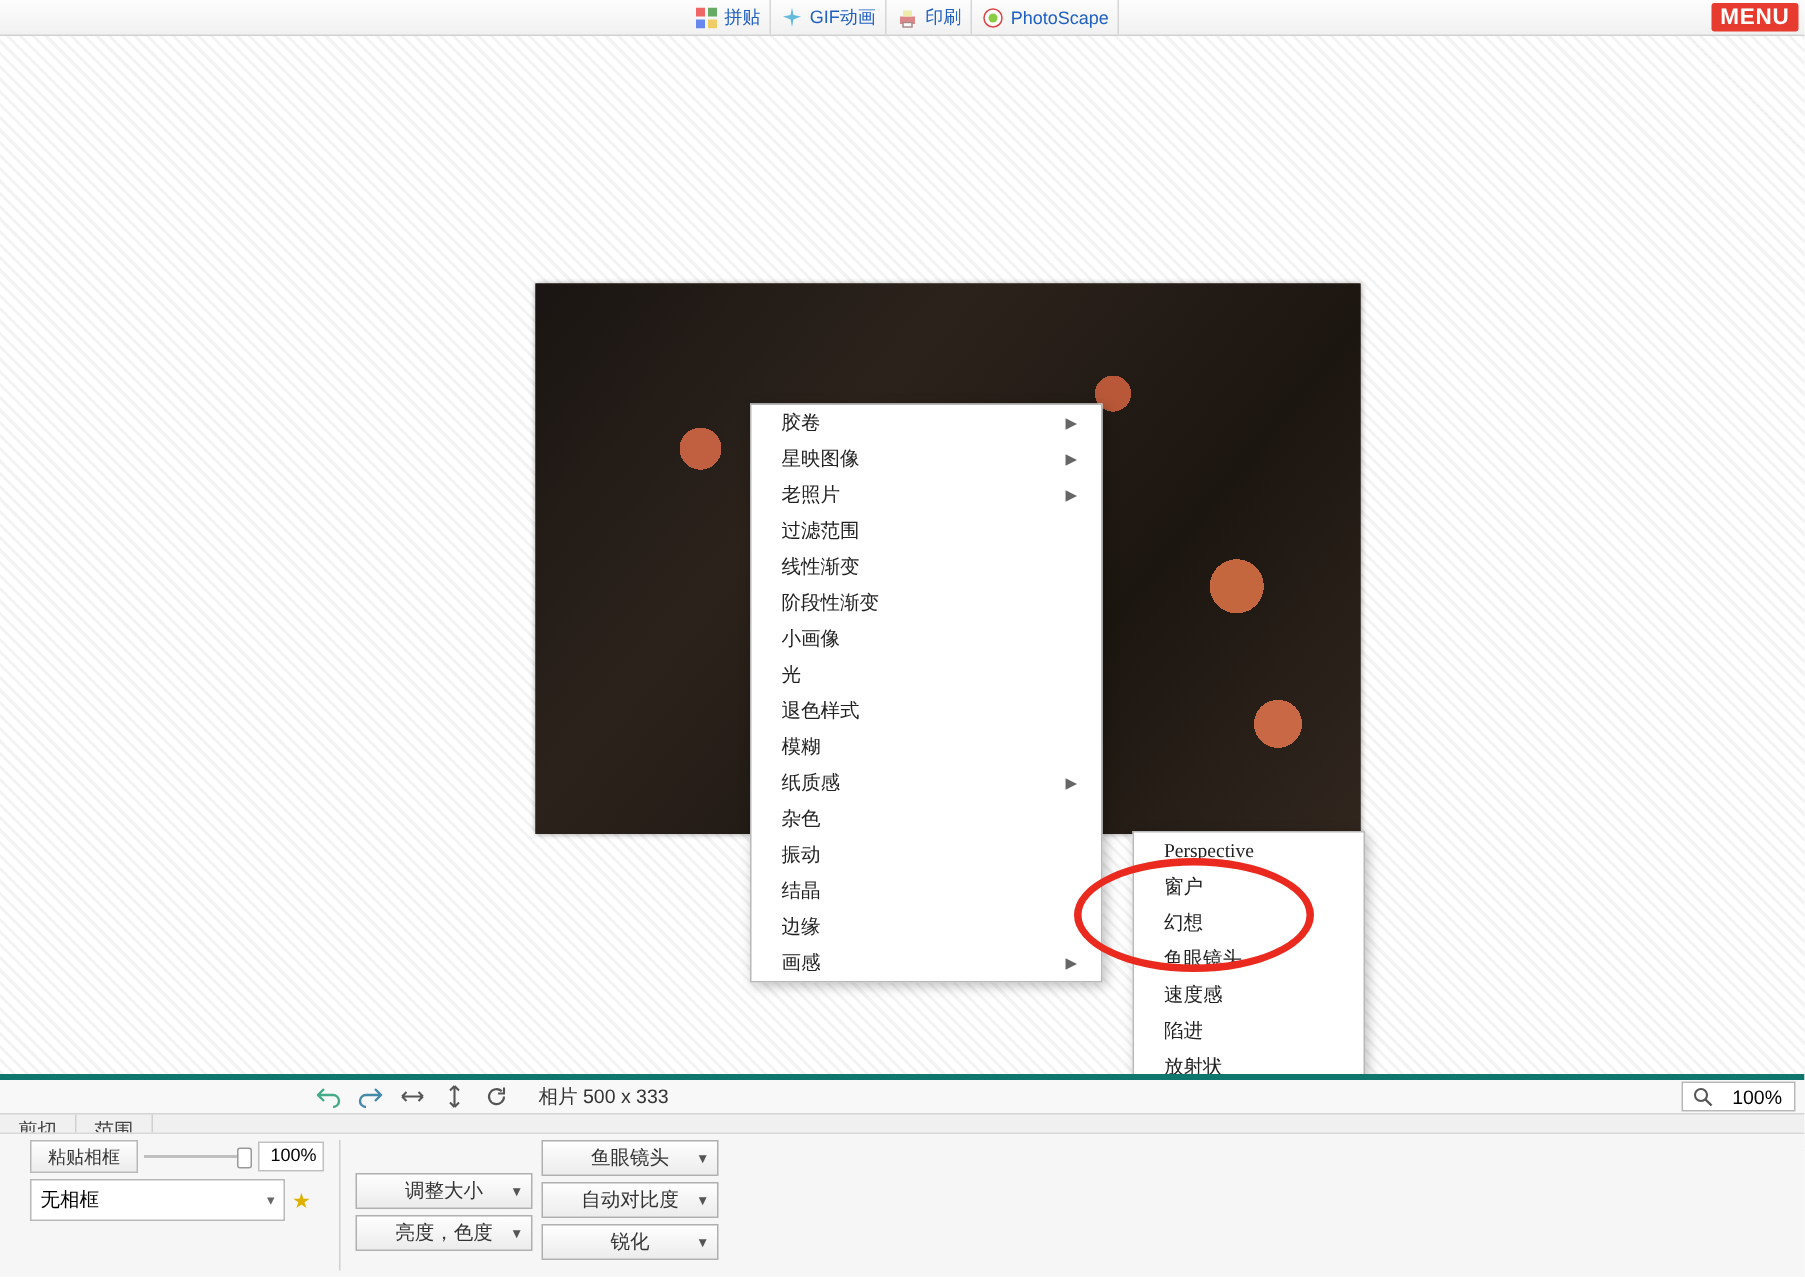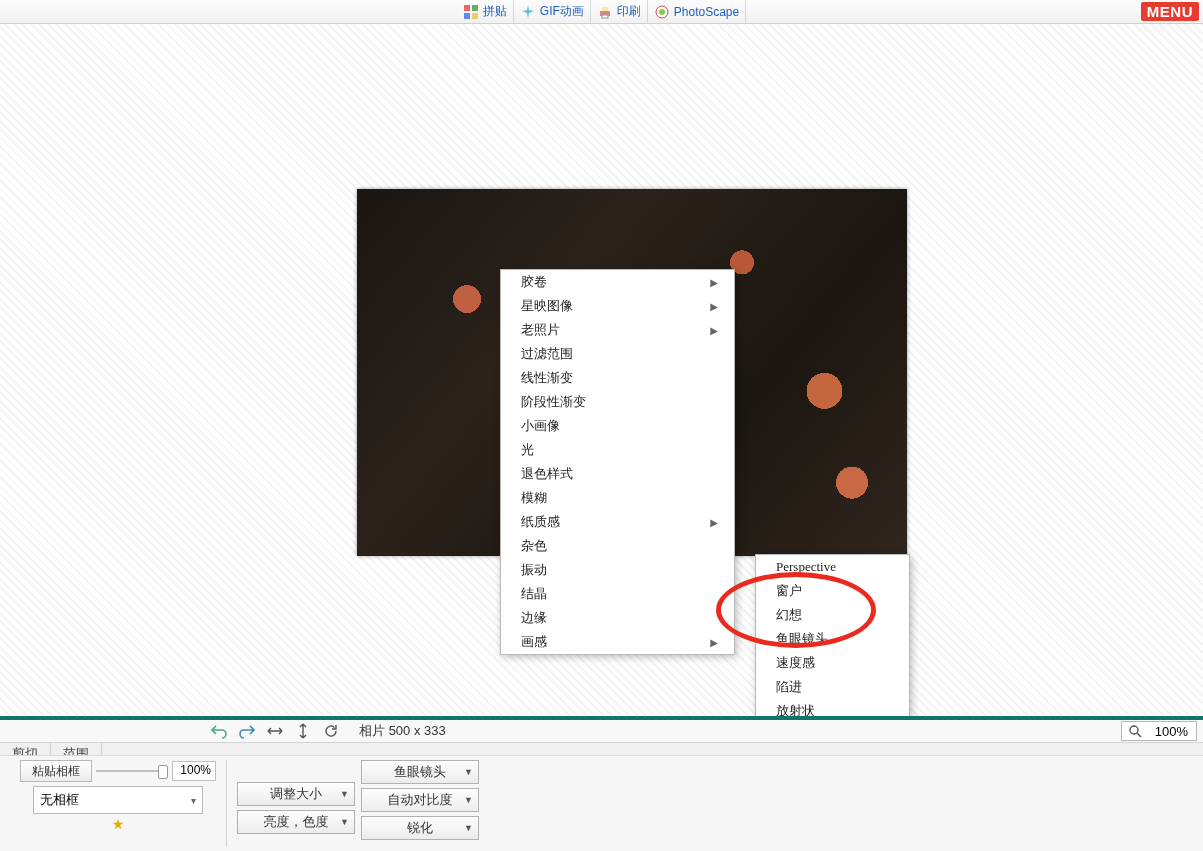--- a/index.html
+++ b/index.html
@@ -448,21 +448,21 @@
   <div class="col">
     <div style="display:flex;align-items:center;gap:4px;">
       <button class="paste-btn">
           <span>粘贴相框</span>
         </button>
       <div class="slider-row">
         <div class="slider"></div>
         <div class="pct-box">100%</div>
       </div>
     </div>
-    <div style="display:flex;align-items:center;gap:2px;flex-direction:column;">
+    <div style="display:flex;align-items:center;gap:2px;">
       <div class="frame-select">
         <span>无相框</span>
         <span style="font-size:10px;color:#666;">▾</span>
       </div>
       <div class="star-icon">★</div>
     </div>
   </div>
 
   <div class="col-sep"></div>
 

